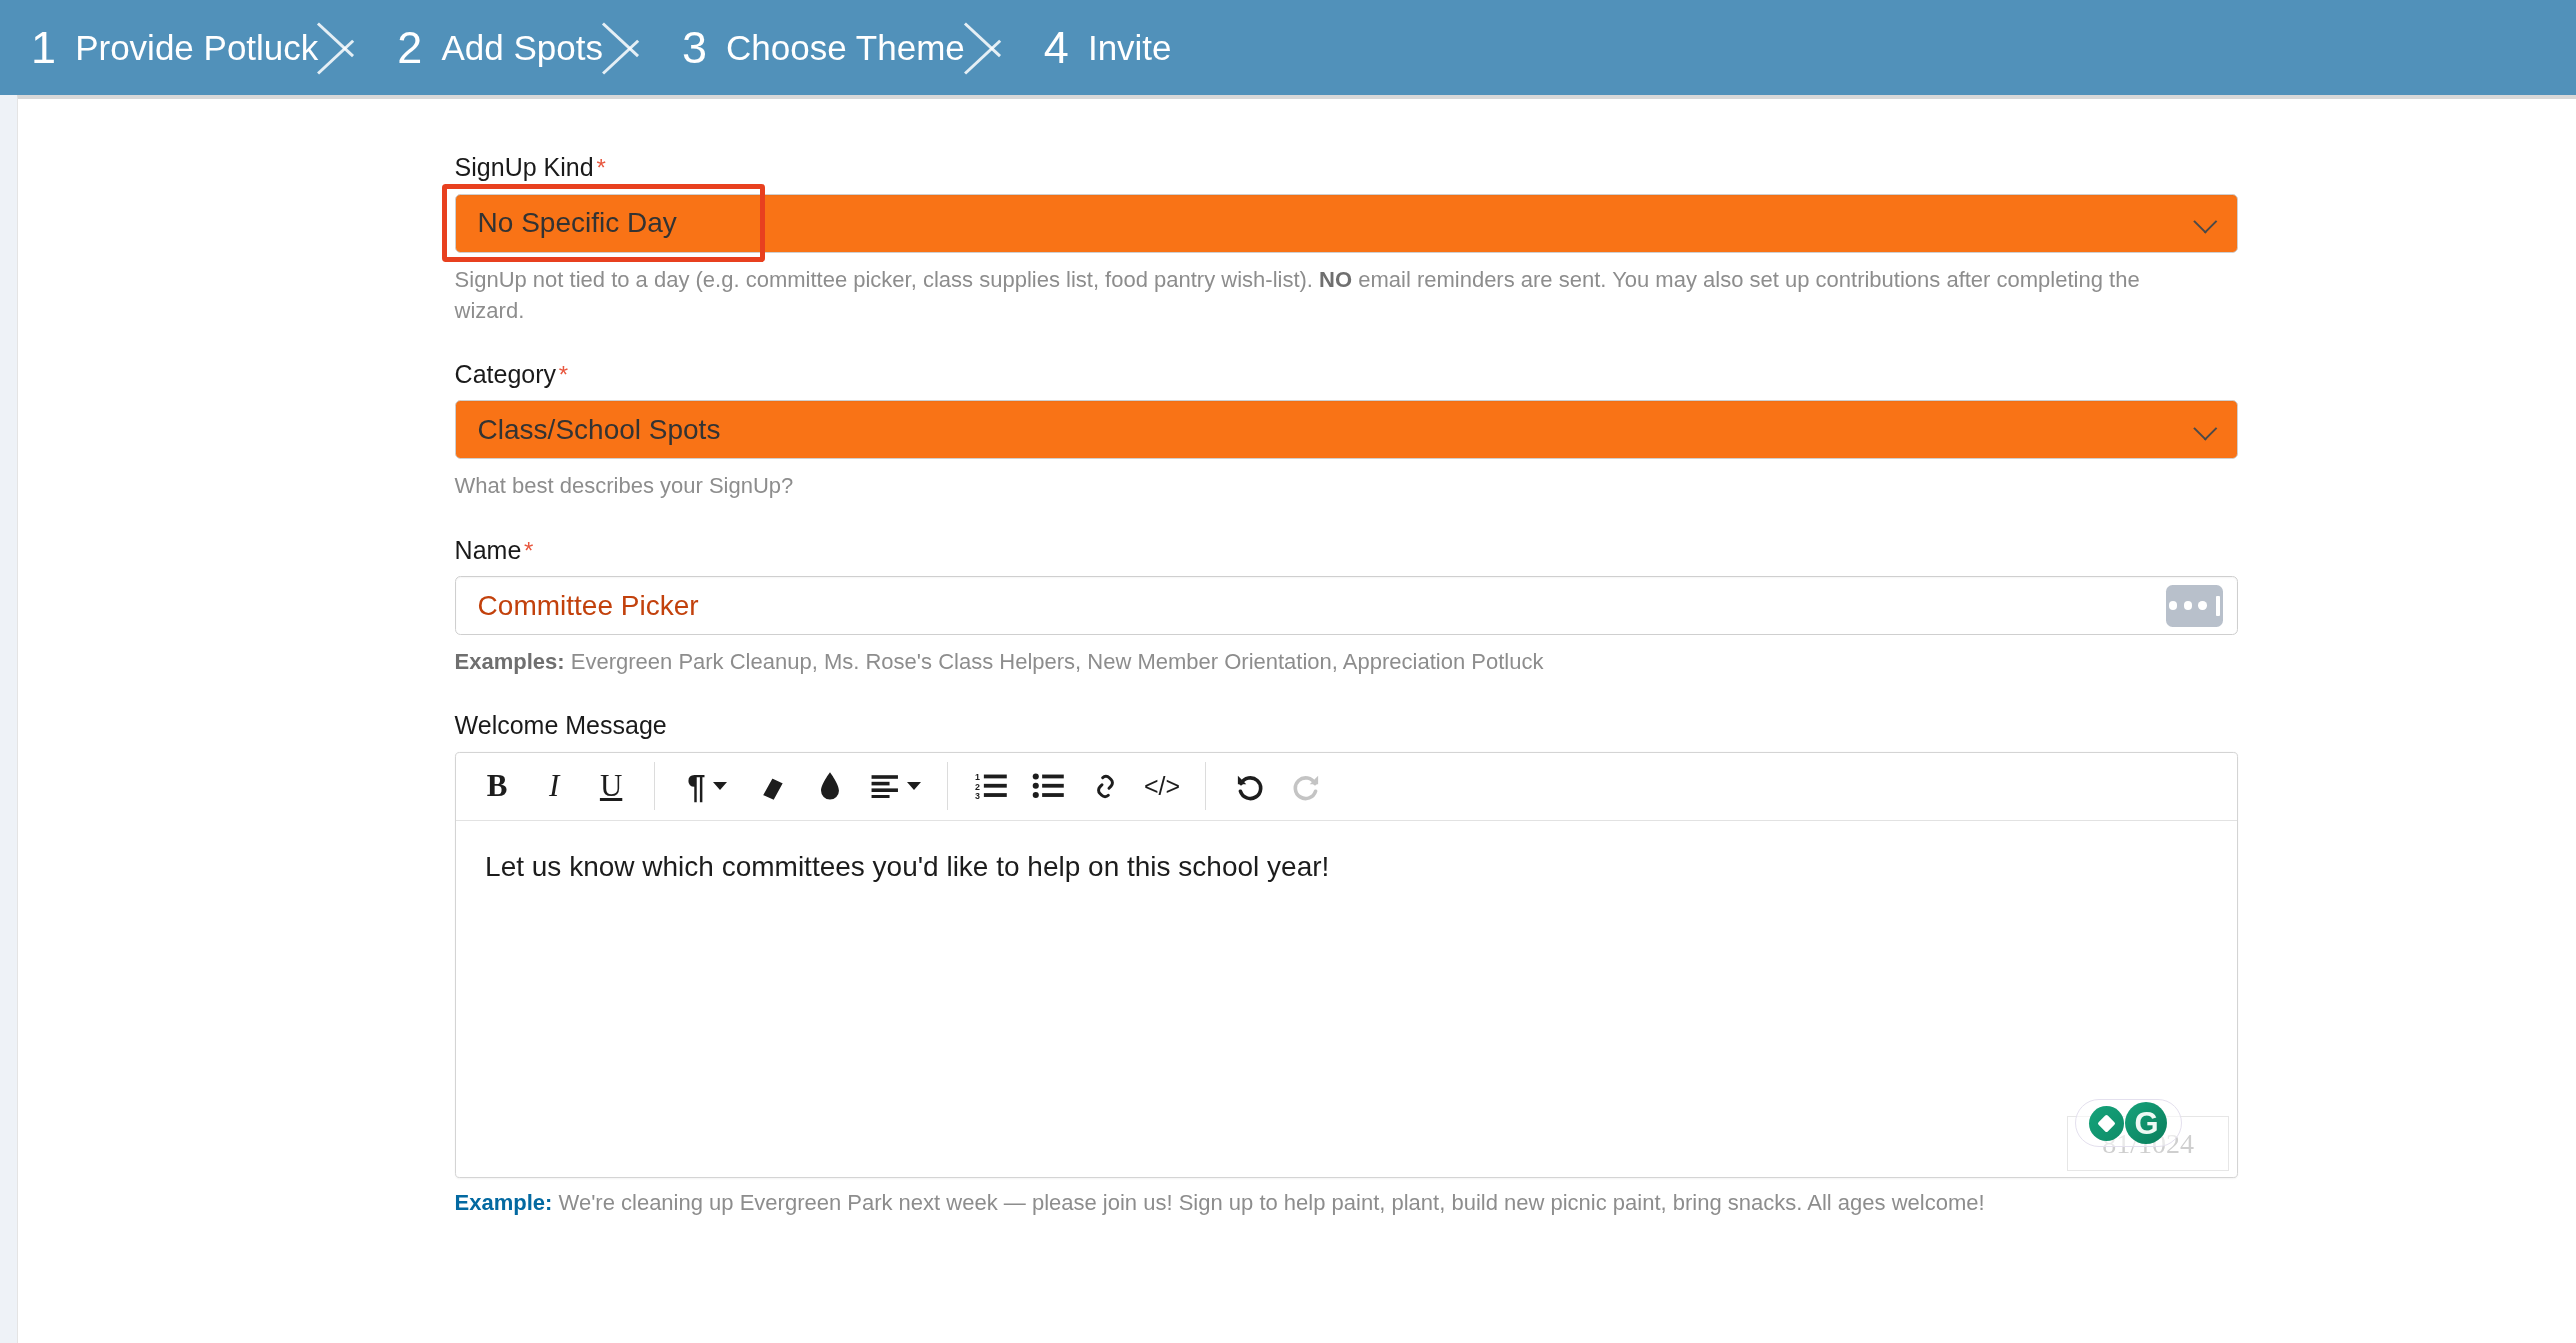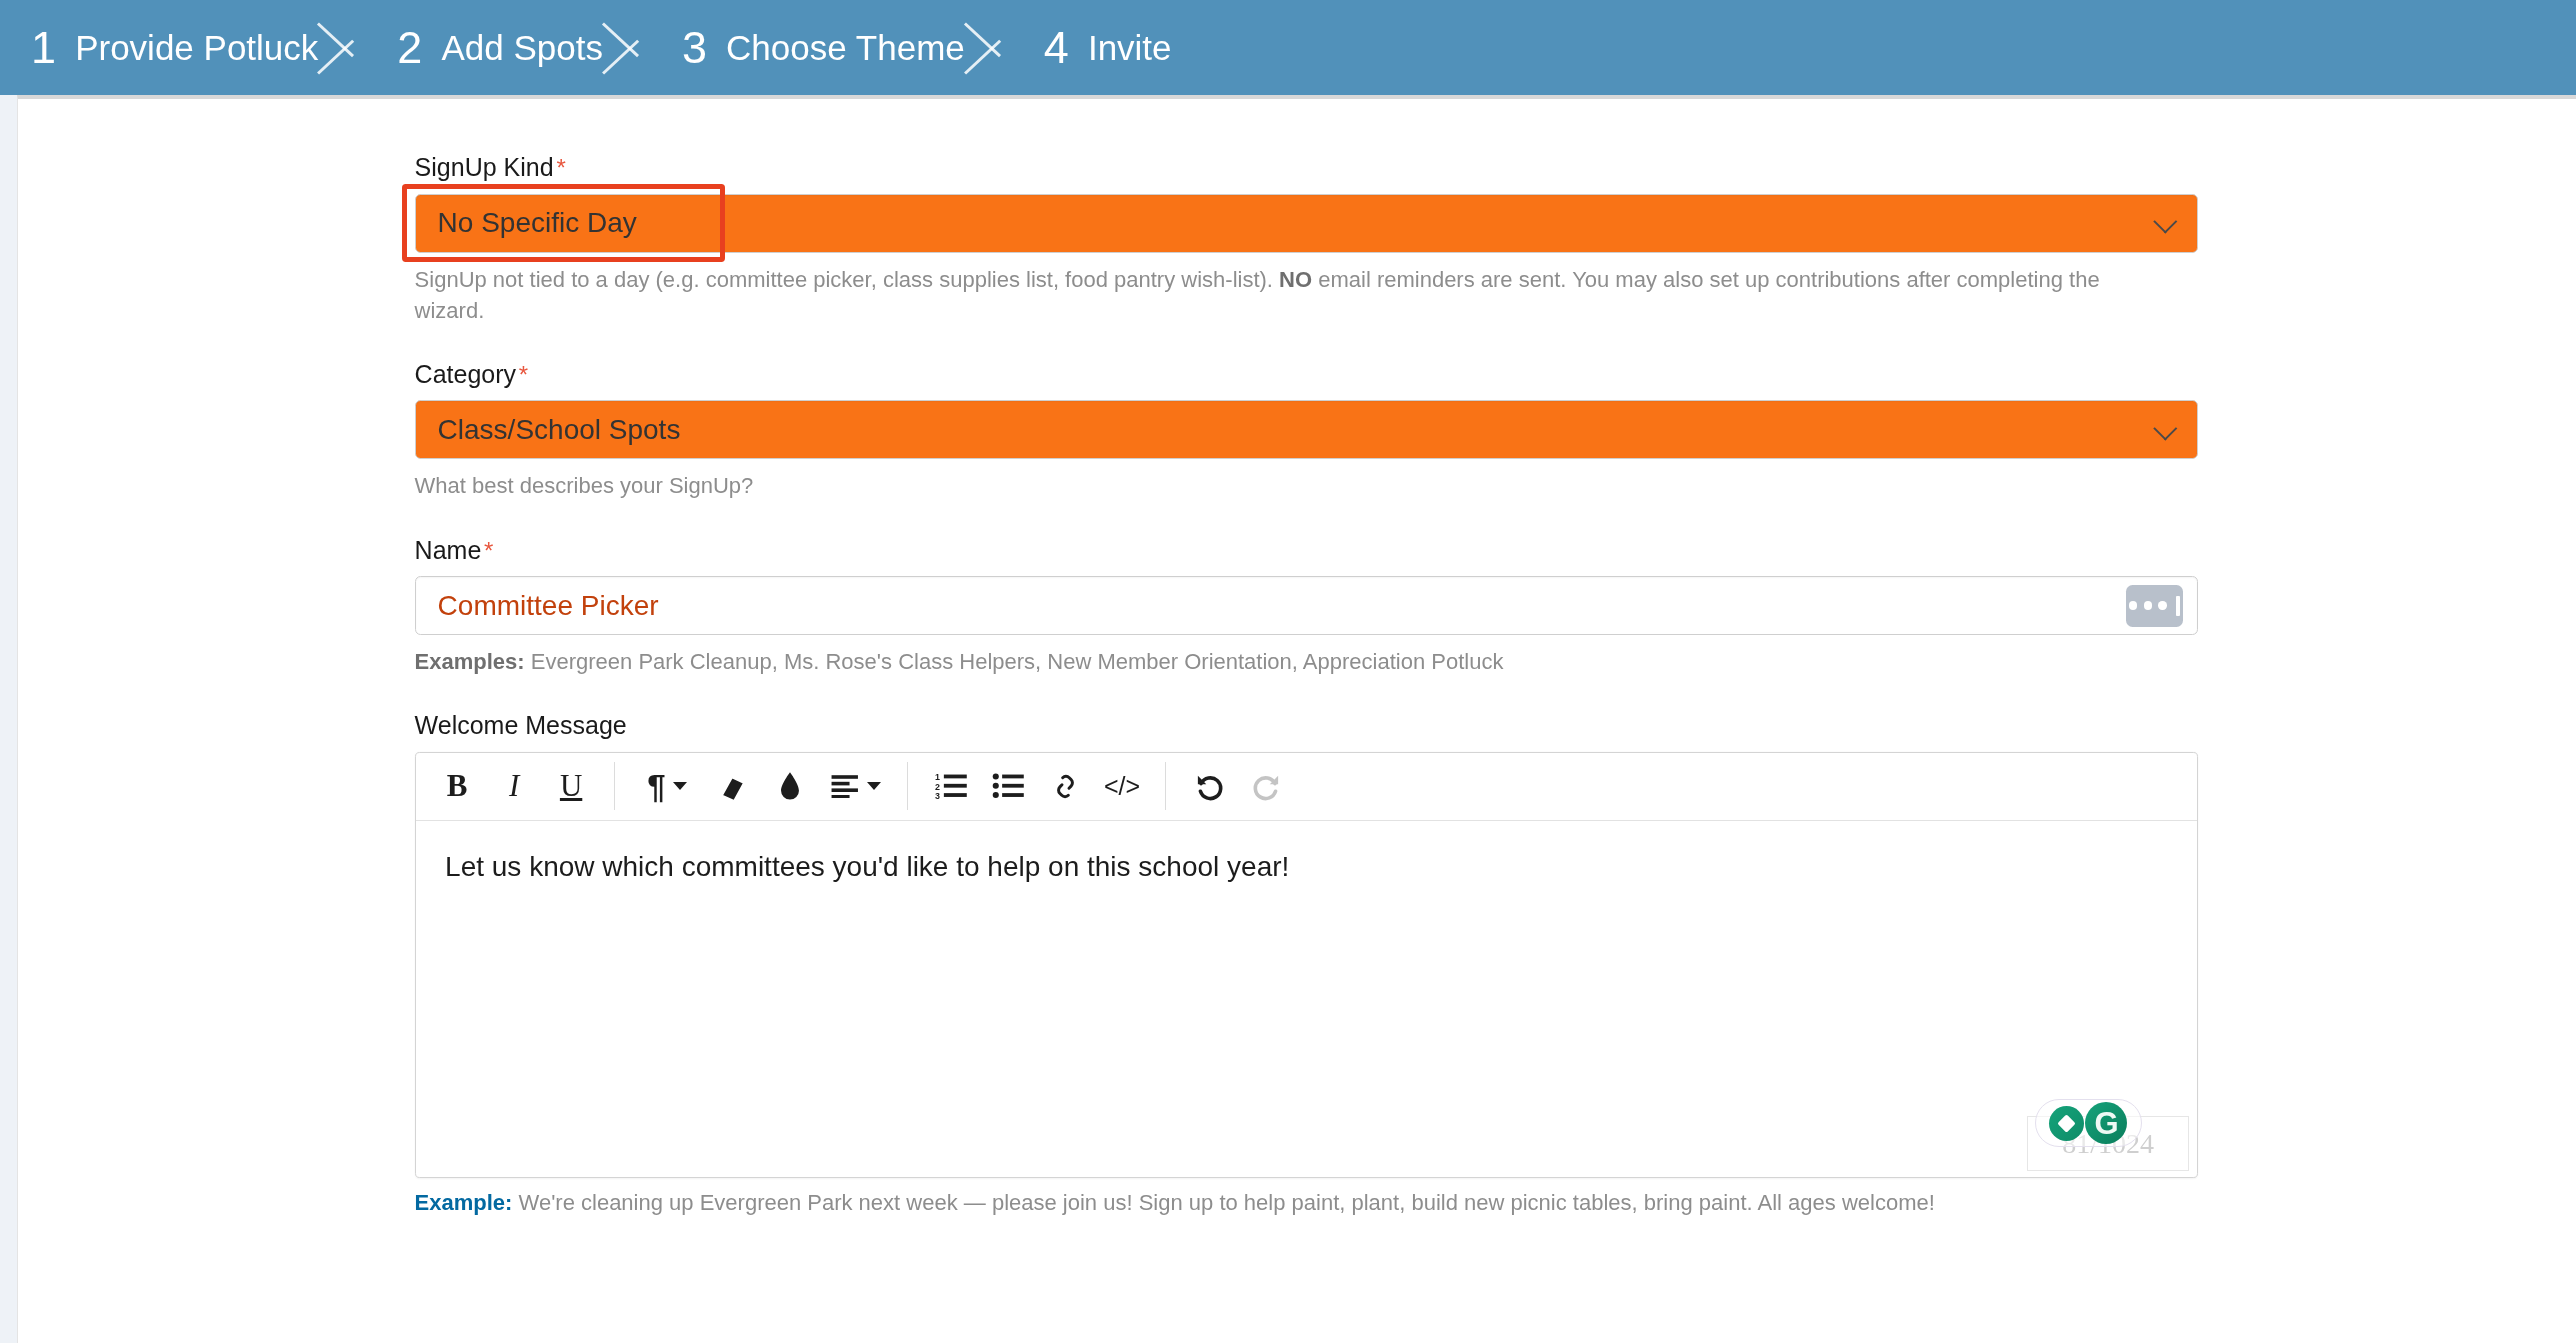--- a/index.html
+++ b/index.html
@@ -76,20 +76,21 @@
     background: #eef2f7;
     padding-left: 16.6px;
   }
   .card {
     position: relative;
     width: 2559px;
     height: 1248px;
     background: #ffffff;
     border-top: 4.6px solid #d8d8d8;
     border-left: 0.9px solid #e4e4e4;
+    padding-left: 40px;
   }
 
   .form {
     padding: 55px 0 0 397px;
     width: 2559px;
   }
 
   .field { margin-bottom: 0; }
 
   .flabel {
@@ -493,19 +494,19 @@
           <div class="overlay-badge">
             <div class="cnt-box">81/1024</div>
             <div class="gram-pill">
               <span class="g-dot"></span>
               <span class="g-logo">G</span>
             </div>
           </div>
         </div>
       </div>
 
-      <div class="example-line"><span class="lead">Example:</span><span> We're cleaning up Evergreen Park next week — please join us! Sign up to help paint, plant, build new picnic tables, bring paint. All ages welcome!</span></div>
+      <div class="example-line"><span class="lead">Example:</span><span> We're cleaning up Evergreen Park next week — please join us! Sign up to help paint, plant, build new picnic paint, bring snacks. All ages welcome!</span></div>
     </div>
 
   </div>
  </div>
 </div>
 
 
 </body></html>

